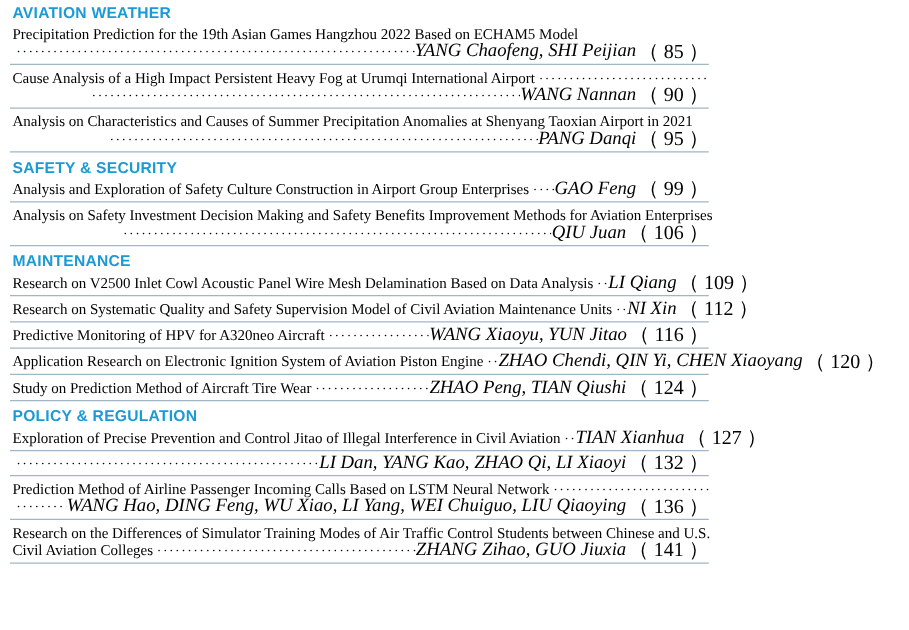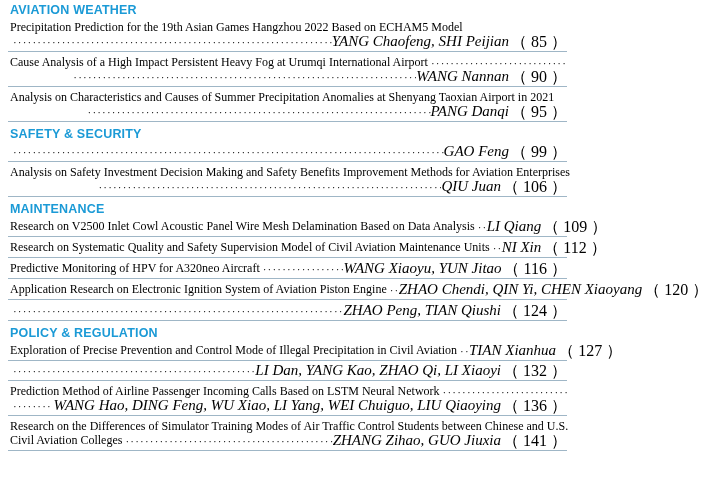--- a/index.html
+++ b/index.html
@@ -130,20 +130,21 @@
         <span class="page">（ 95 ）</span>
       </div>
     </div>
     <hr class="rule">
   </div>
 
   <div class="section">
     <div class="section-title">SAFETY &amp; SECURITY</div>
     <div class="entry">
       <div class="entry-line">
+        <span class="title-text">Analysis and Exploration of Safety Culture Construction in Airport Group Enterprises</span>
         <span class="leader">·····································································································································</span>
         <span class="authors">GAO Feng</span>
         <span class="page">（ 99 ）</span>
       </div>
     </div>
     <hr class="rule">
     <div class="entry">
       <div class="entry-line">
         <span class="title-text">Analysis on Safety Investment Decision Making and Safety Benefits Improvement Methods for Aviation Enterprises</span>
       </div>
@@ -189,33 +190,34 @@
       <div class="entry-line">
         <span class="title-text">Application Research on Electronic Ignition System of Aviation Piston Engine</span>
         <span class="leader">·····································································································································</span>
         <span class="authors">ZHAO Chendi, QIN Yi, CHEN Xiaoyang</span>
         <span class="page">（ 120 ）</span>
       </div>
     </div>
     <hr class="rule">
     <div class="entry">
       <div class="entry-line">
+        <span class="title-text">Study on Prediction Method of Aircraft Tire Wear</span>
         <span class="leader">·····································································································································</span>
         <span class="authors">ZHAO Peng, TIAN Qiushi</span>
         <span class="page">（ 124 ）</span>
       </div>
     </div>
     <hr class="rule">
   </div>
 
   <div class="section">
     <div class="section-title">POLICY &amp; REGULATION</div>
     <div class="entry">
       <div class="entry-line">
-        <span class="title-text">Exploration of Precise Prevention and Control Mode of Illegal Precipitation in Civil Aviation</span>
+        <span class="title-text">Exploration of Precise Prevention and Control Jitao of Illegal Interference in Civil Aviation</span>
         <span class="leader">·····································································································································</span>
         <span class="authors">TIAN Xianhua</span>
         <span class="page">（ 127 ）</span>
       </div>
     </div>
     <hr class="rule">
   </div>
 
   <div class="section">
     <div class="entry">

